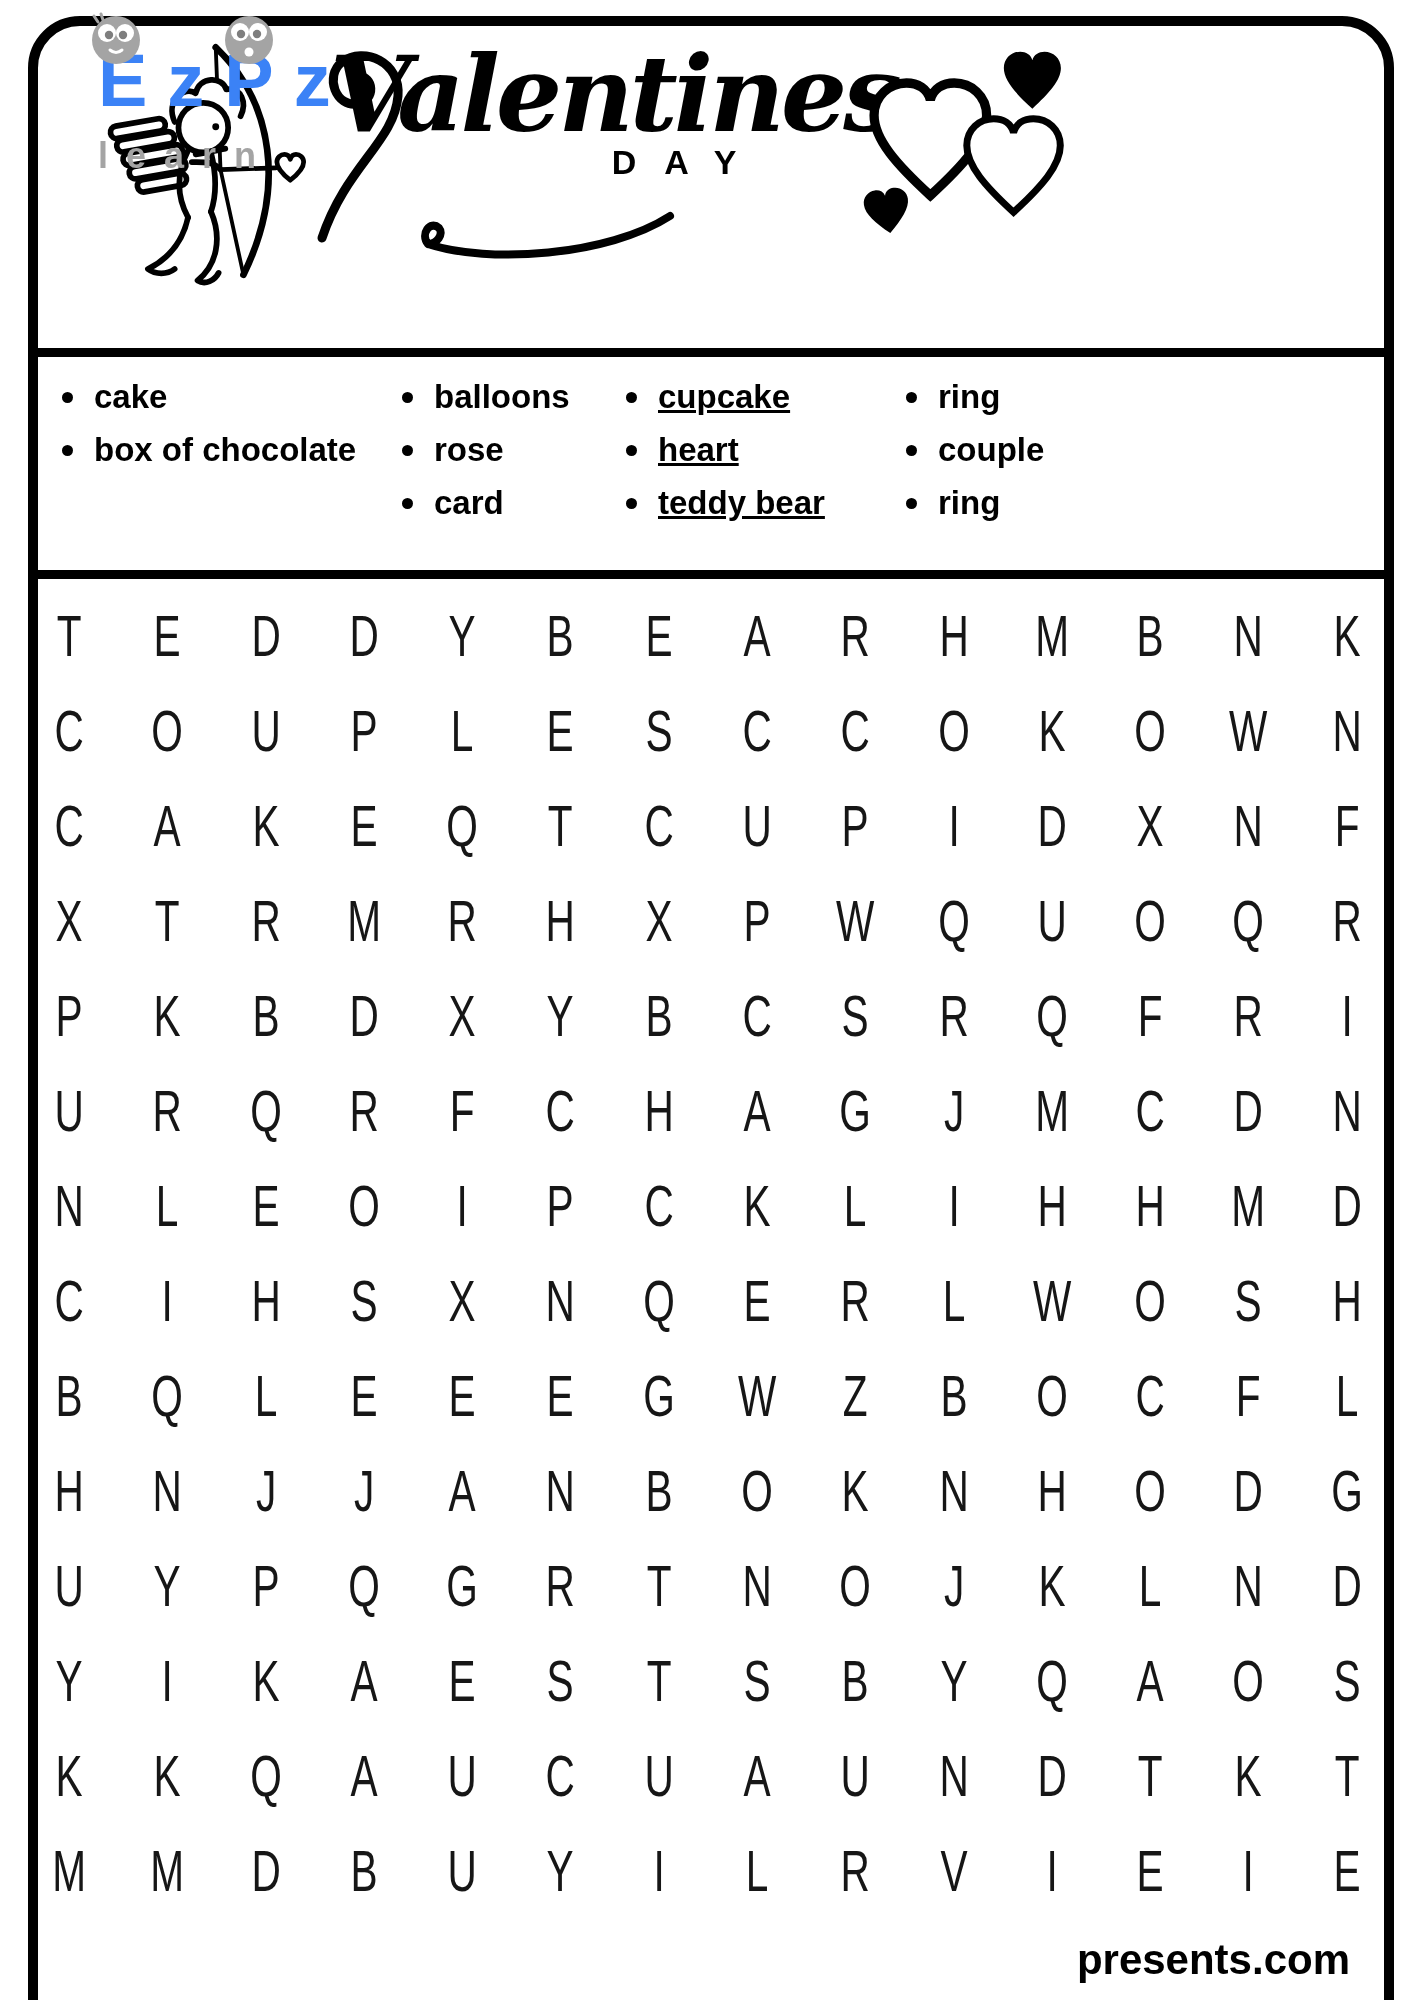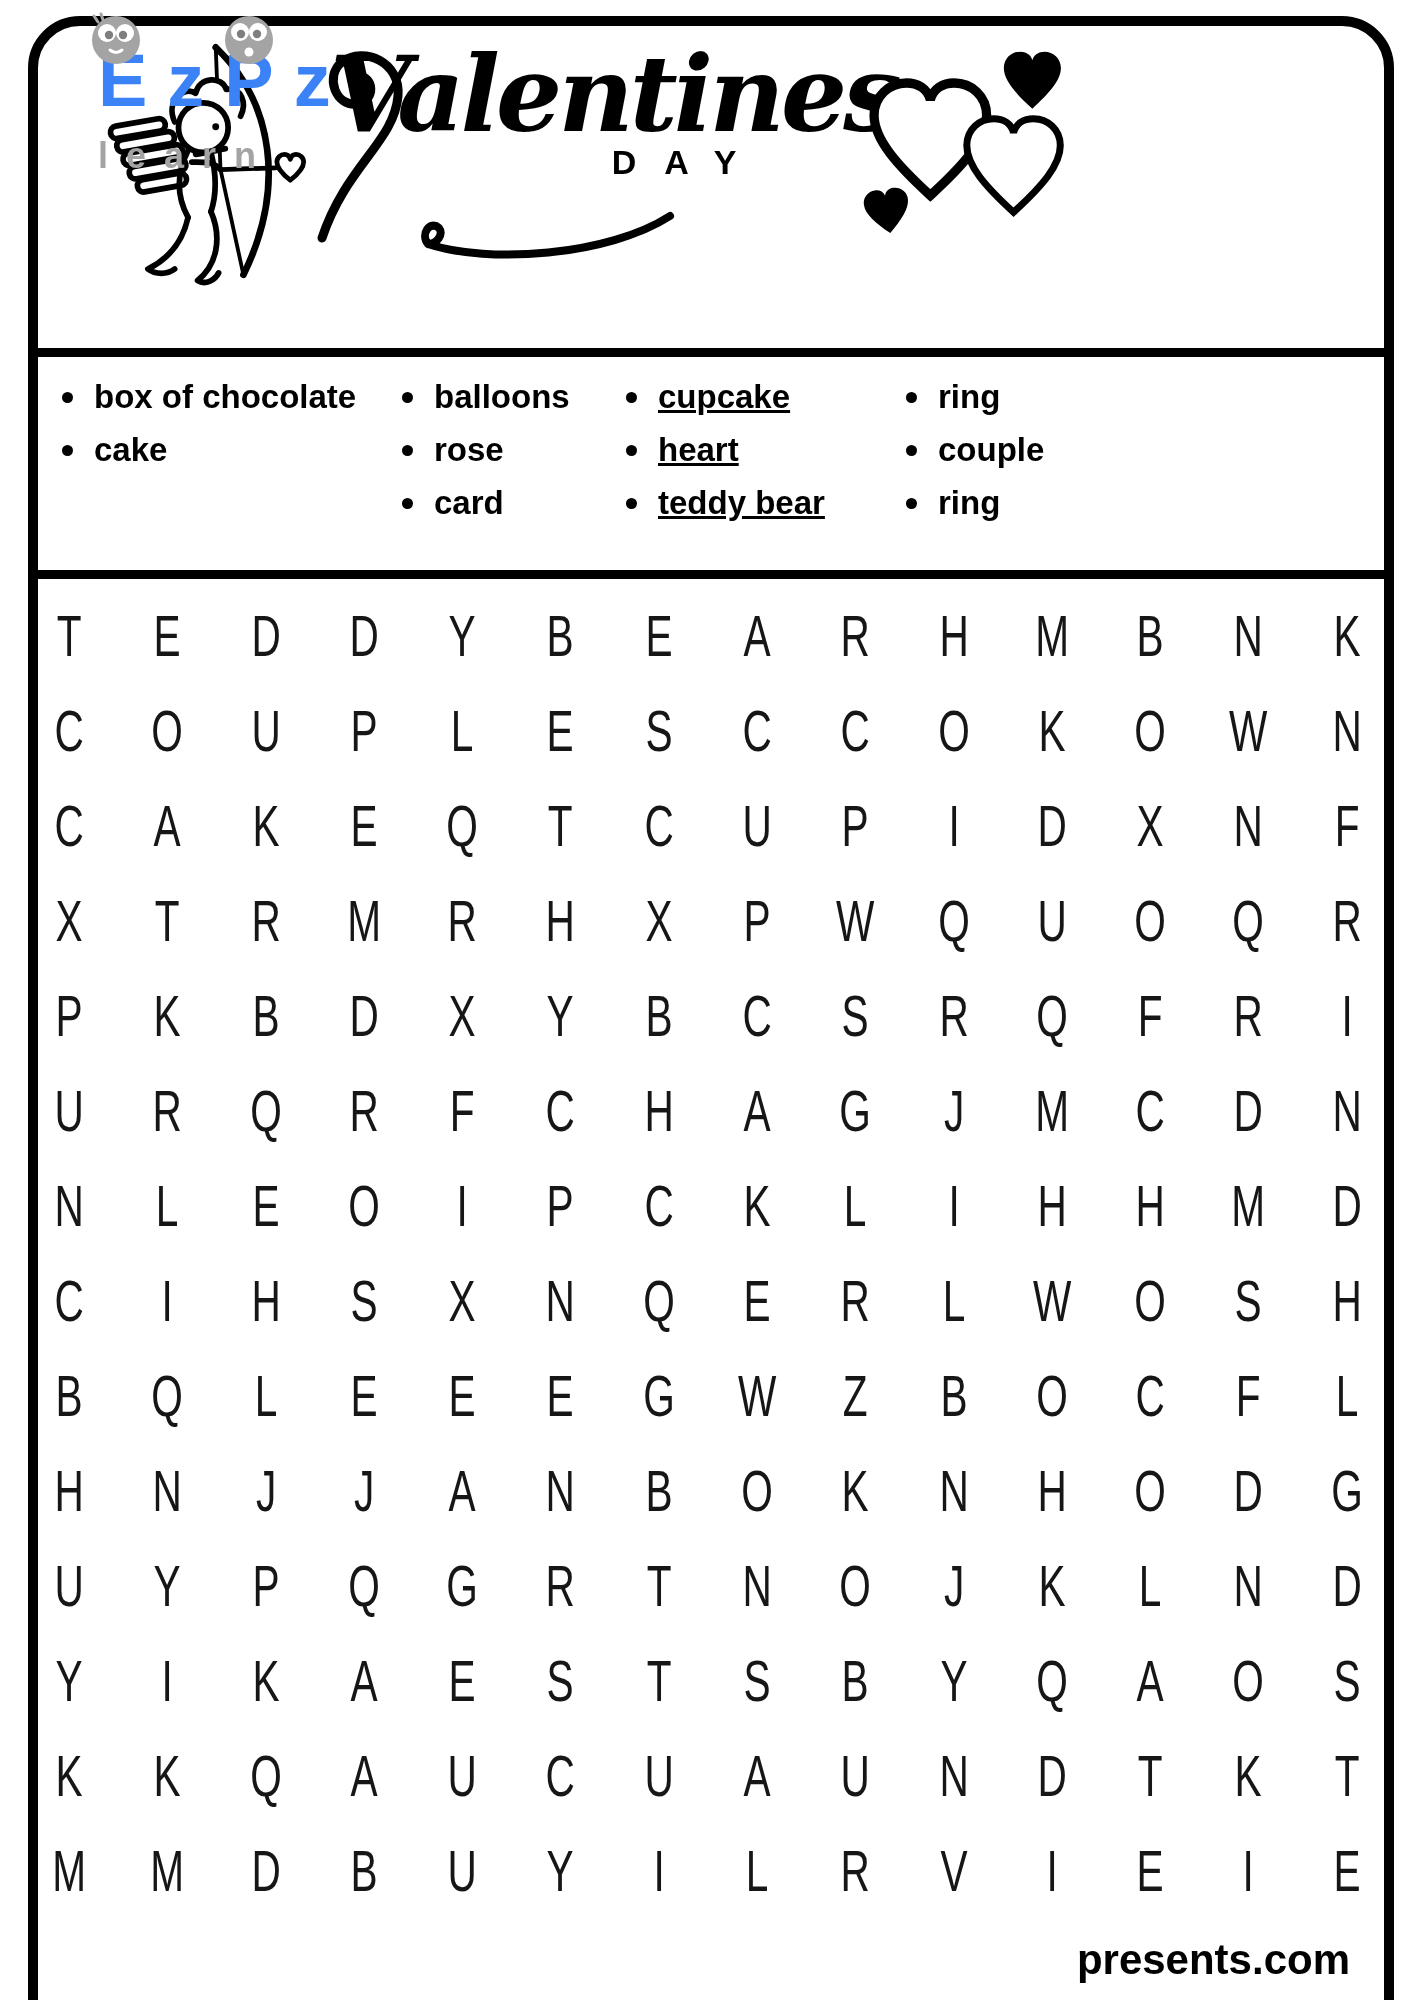--- a/index.html
+++ b/index.html
@@ -164,25 +164,25 @@
     <path d="M50 88 C26 66 10 48 10 31 C10 17 21 8 33 8 C41 8 48 12 50 20 C52 12 59 8 67 8 C79 8 90 17 90 31 C90 48 74 66 50 88 Z" transform="translate(4,146) rotate(-8) scale(0.56)" fill="#000"></path>
   </svg>
 </div>
 
 <div class="separator sep-1"></div>
 
 <div class="word-list">
     <div class="word-col">
       <div class="word-item">
         <span class="bullet"></span>
+        <span class="word-label">cake</span>
+      </div>
+      <div class="word-item">
+        <span class="bullet"></span>
         <span class="word-label">box of chocolate</span>
-      </div>
-      <div class="word-item">
-        <span class="bullet"></span>
-        <span class="word-label">cake</span>
       </div>
     </div>
     <div class="word-col">
       <div class="word-item">
         <span class="bullet"></span>
         <span class="word-label">balloons</span>
       </div>
       <div class="word-item">
         <span class="bullet"></span>
         <span class="word-label">rose</span>

